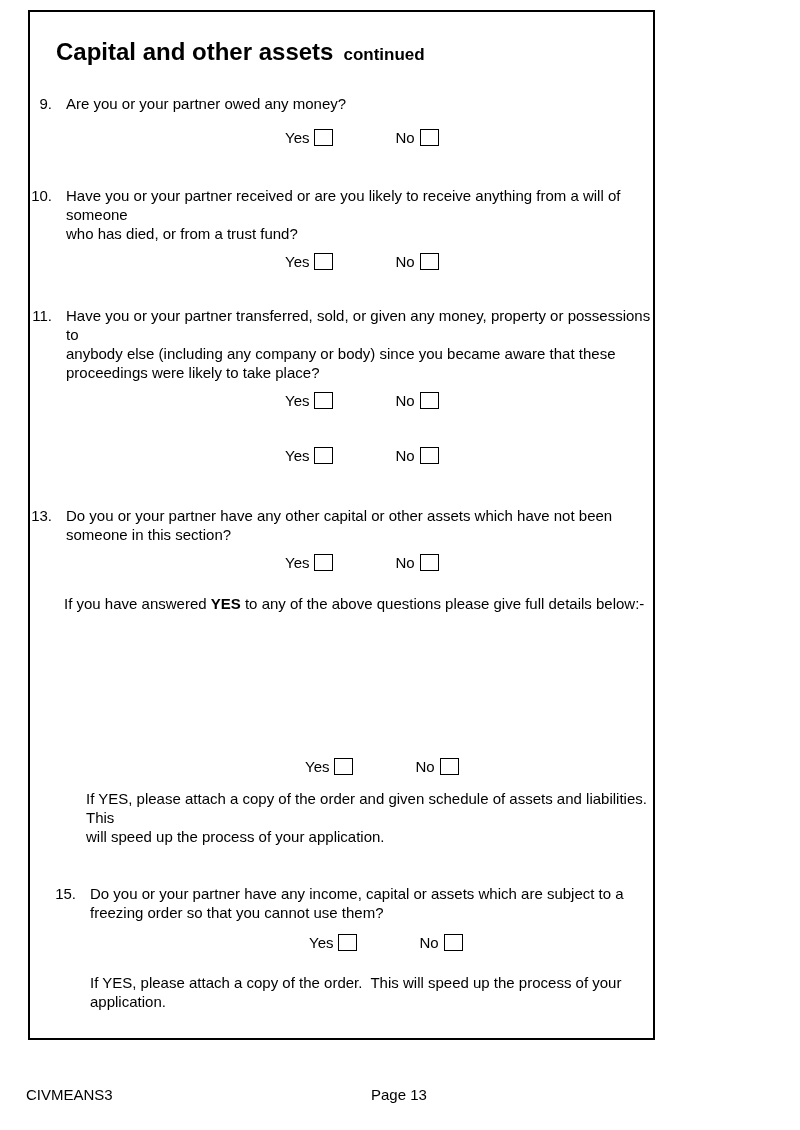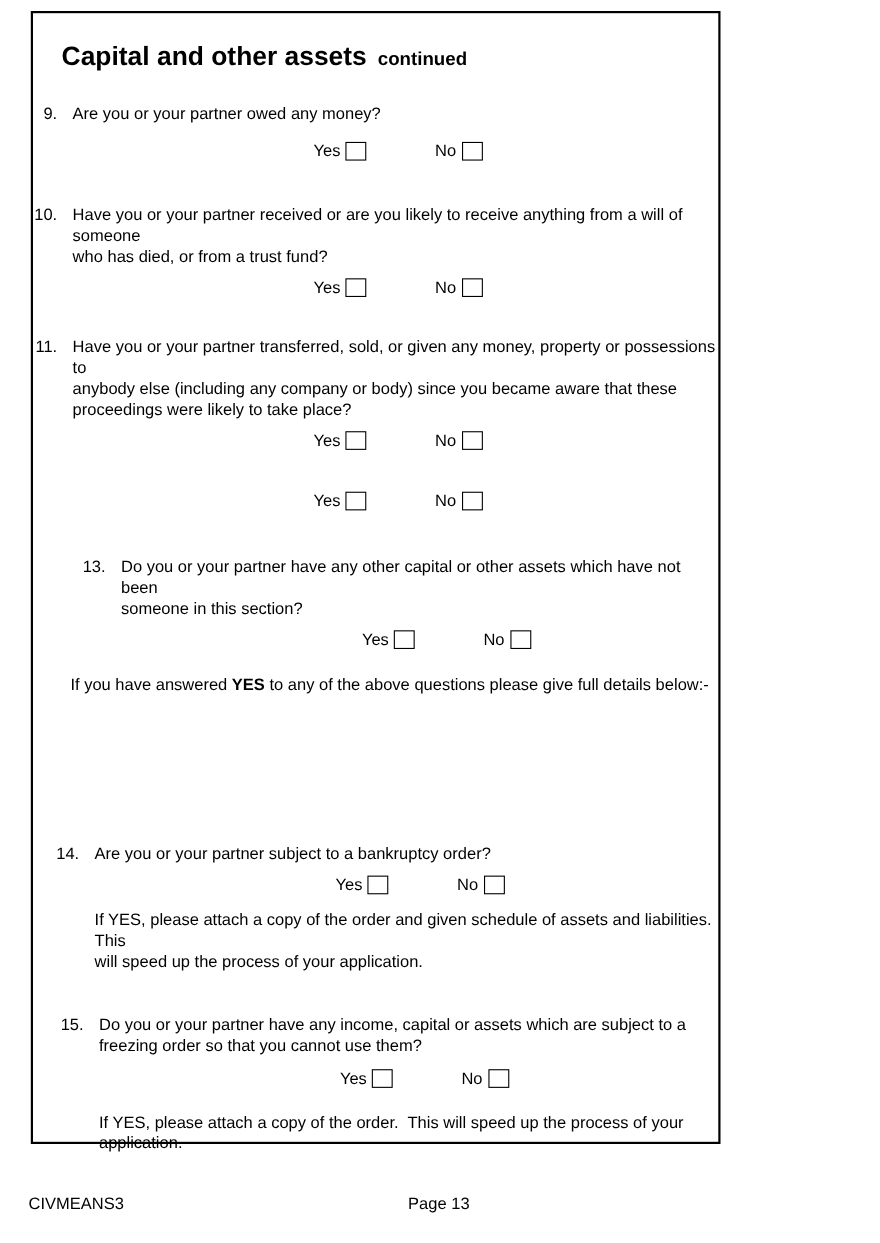--- a/index.html
+++ b/index.html
@@ -43,21 +43,21 @@
 
   
   #q9  { margin-top: 28px; }
   #q9 .yesno  { margin-top: 16px; }
   #q10 { margin-top: 40px; }
   #q10 .yesno { margin-top: 10px; }
   #q11 { margin-top: 36px; }
   #q11 .yesno { margin-top: 10px; }
   #q12 { margin-top: 38px; }
   #q12 .yesno { margin-top: 12px; }
-  #q13 { margin-top: 42px; padding-left: 44px; }
+  #q13 { margin-top: 42px; }
   #q13 .yesno { margin-top: 10px; }
   #details-prompt { margin-top: 24px; margin-left: 34px; font-size: 15px; }
   #details-area { height: 136px; }
   #q14 .yesno { margin-top: 10px; }
   #q14 .note  { margin-top: 14px; }
   #q15 { margin-top: 38px; padding-left: 24px; }
   #q15 .yesno { margin-top: 12px; }
   #q15 .note  { margin-top: 22px; }
 
   .footer-left   { position: absolute; left: 26px;  top: 1086px; font-size: 15px; }
@@ -137,24 +137,20 @@
     </div>
   </div>
 
   <div id="details-prompt">
     <span>If you have answered </span><b>YES</b><span> to any of the above questions please give full details below:-</span>
   </div>
 
   <div id="details-area"></div>
 
   <div class="qgroup indent" id="q14">
-    <div class="question">
-      <span class="qnum">14.</span>
-      <span class="qtext">Are you or your partner subject to a bankruptcy order?</span>
-    </div>
     <div class="yesno">
       <span>Yes</span>
       <span class="box"></span>
       <span class="no-label">No</span>
       <span class="box"></span>
     </div>
     <div class="note">If YES, please attach a copy of the order and given schedule of assets and liabilities.  This
 will speed up the process of your application.</div>
   </div>
 

